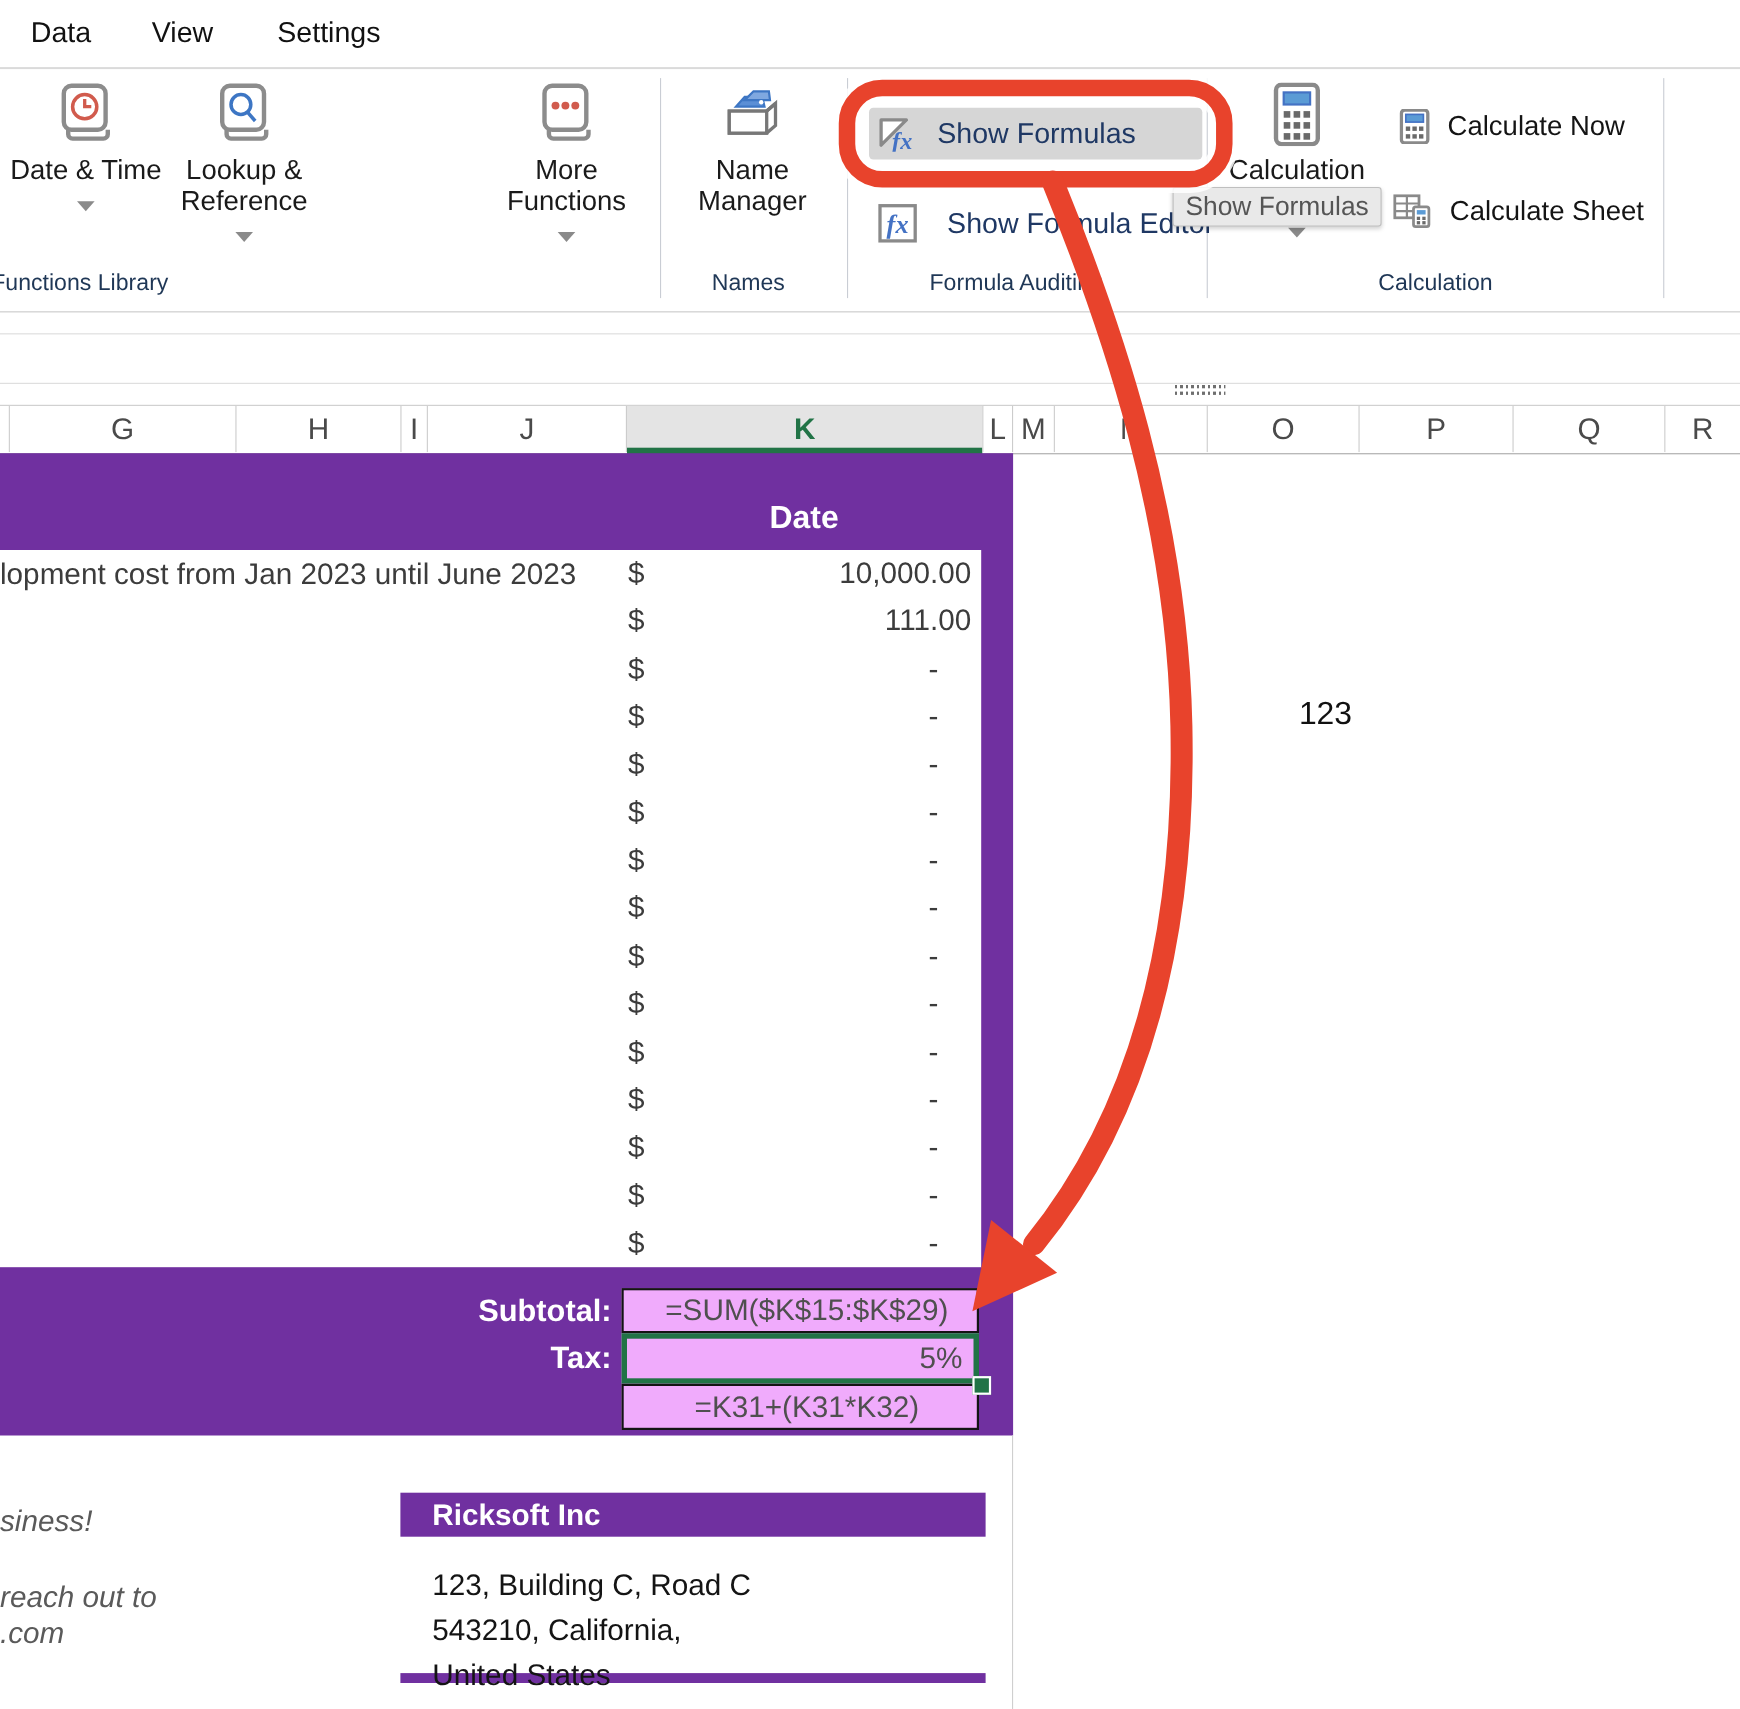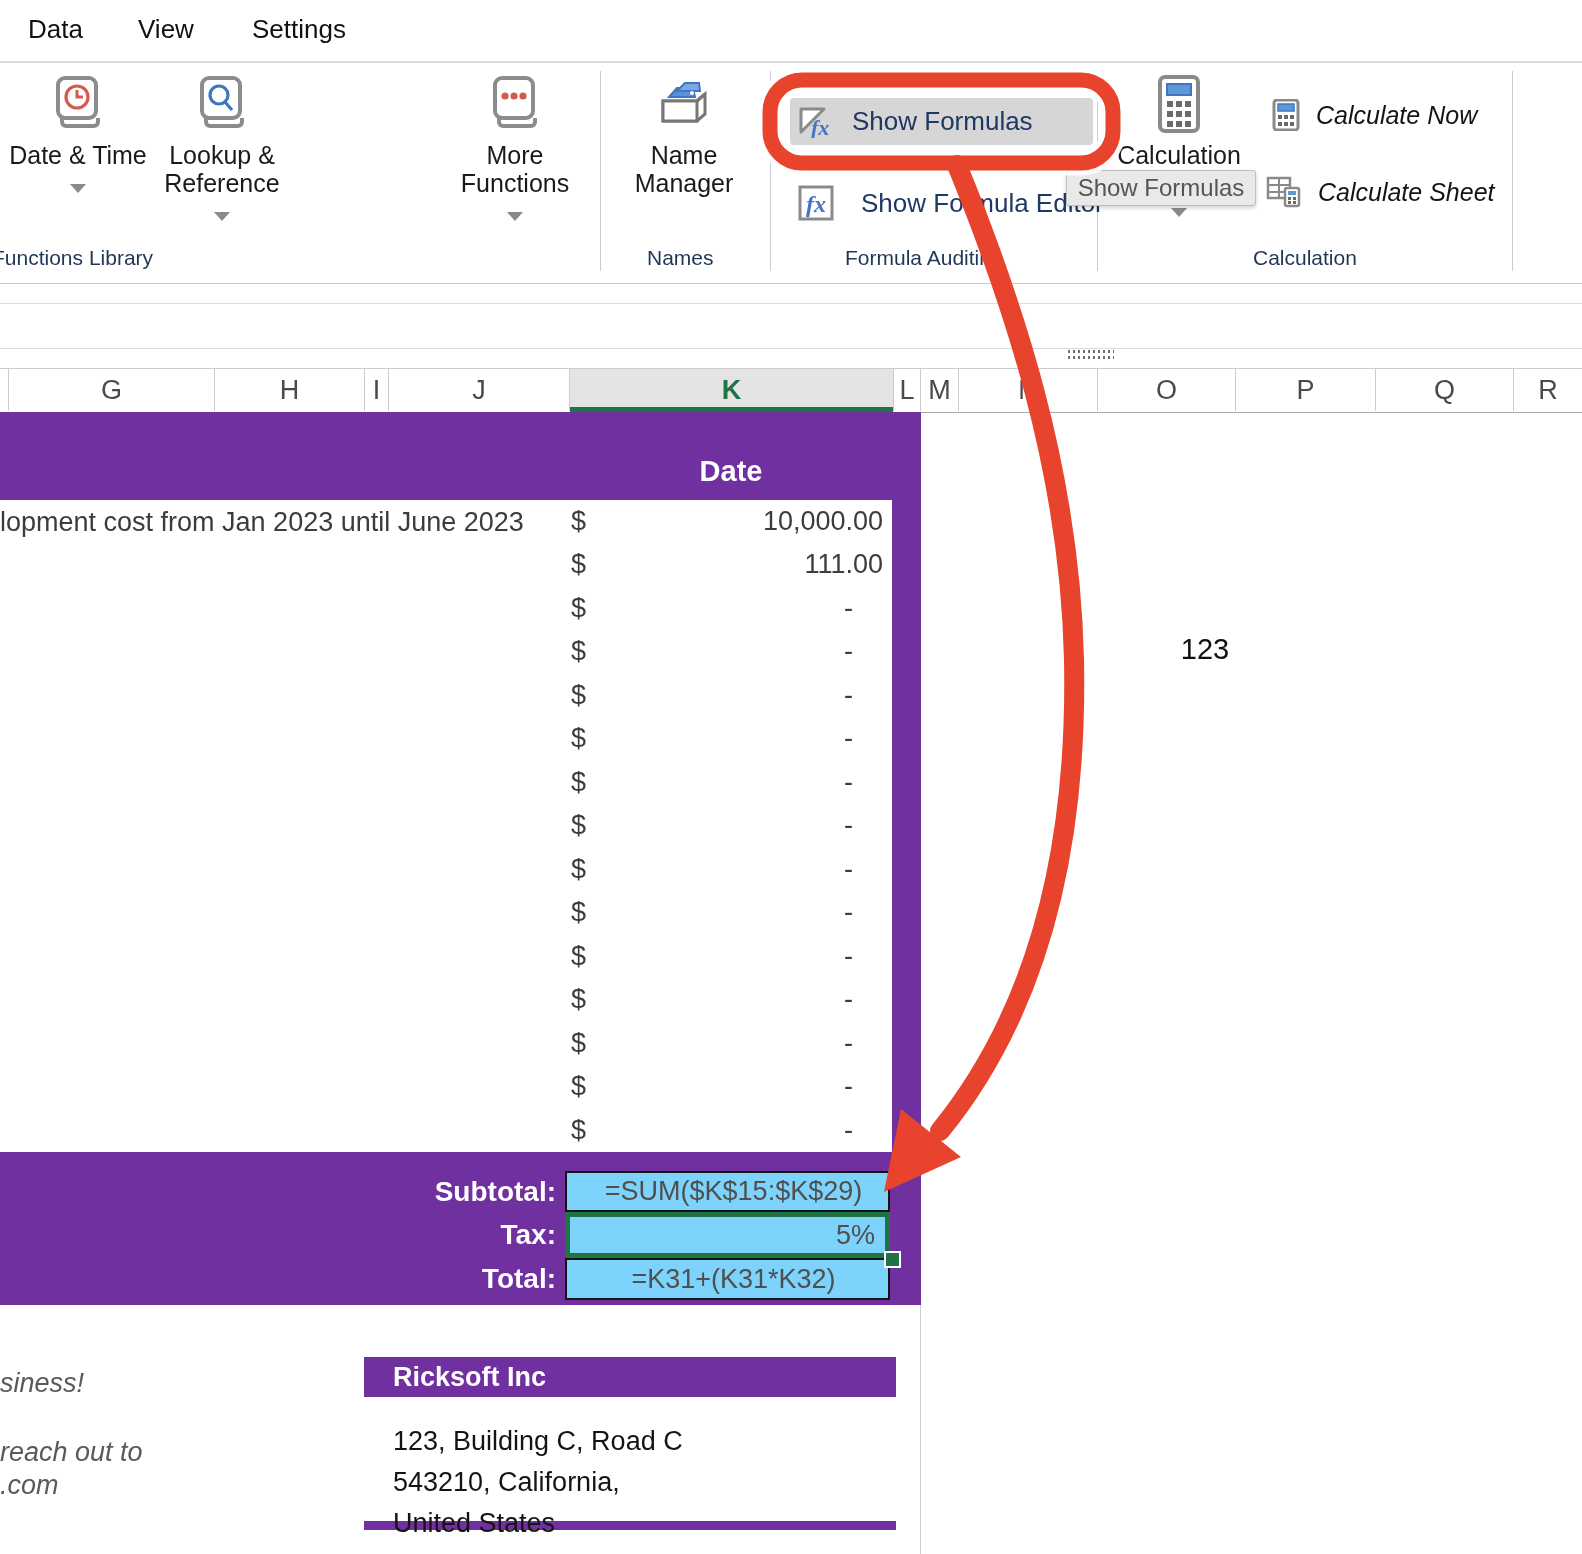--- a/index.html
+++ b/index.html
@@ -16,21 +16,21 @@
   .bigbtn{position:absolute;top:12px;width:140px;text-align:center;}
   .bigbtn .blabel{margin-top:8px;font-size:25px;line-height:28px;color:#1a1a1a;}
   .dropdown-arrow{width:0;height:0;border-left:8px solid transparent;border-right:8px solid transparent;
                   border-top:9px solid #8a8a8a;display:inline-block;}
   .icon-slot{height:58px;display:flex;align-items:center;justify-content:center;}
   #show-formulas-btn{left:790px;top:35px;width:303px;height:47px;background:#D6D6D6;border-radius:4px;
                      display:flex;align-items:center;}
   #show-formulas-btn .txt{font-size:26px;color:#1F3864;margin-left:14px;}
   #show-formula-editor{left:798px;top:122px;display:flex;align-items:center;}
   #show-formula-editor .txt{font-size:26px;color:#1F3864;margin-left:26px;}
-  .smallbtn{position:absolute;display:flex;align-items:center;font-style:italic;}
+  .smallbtn{position:absolute;display:flex;align-items:center;}
   .smallbtn .txt{font-size:25px;color:#141414;margin-left:16px;white-space:nowrap;}
   
   #tooltip{left:1066px;top:170px;width:188px;height:34px;background:#E9E9E9;border:1px solid #BFBFBF;
            border-radius:3px;box-shadow:0 2px 4px rgba(0,0,0,.18);z-index:40;
            display:flex;align-items:center;justify-content:center;font-size:24px;color:#555;}
   
   .hline{position:absolute;left:0;width:1582px;height:1px;background:#DCDCDC;}
   #pane-dots{left:1068px;top:350px;width:46px;height:9px;
      background-image:repeating-linear-gradient(90deg,#6f6f6f 0 2px,transparent 2px 5px),
                       repeating-linear-gradient(90deg,#6f6f6f 0 2px,transparent 2px 5px);
@@ -51,21 +51,21 @@
   #desc-row{left:0;top:500px;width:566px;height:44px;line-height:44px;white-space:nowrap;overflow:hidden;
             font-size:27px;color:#3C3C3C;}
   #rows{left:0;top:500px;width:921px;height:652px;}
   .drow{position:absolute;left:0;width:921px;font-size:27px;color:#3C3C3C;}
   .drow .cur{position:absolute;left:571px;}
   .drow .amt{position:absolute;right:38px;}
   .drow .amt.dash{right:68px;}
   #right-strip{left:892px;top:500px;width:29px;height:652px;}
   #totals-band{left:0;top:1152px;width:921px;height:153px;}
   .tlabel{position:absolute;left:0;width:556px;text-align:right;color:#fff;font-weight:bold;font-size:28px;}
-  .tcell{position:absolute;left:565px;width:325px;background:#7dd3fc;box-sizing:border-box;
+  .tcell{position:absolute;left:565px;width:325px;background:#f0abfc;box-sizing:border-box;
          font-size:27px;color:#4F4F4F;display:flex;align-items:center;padding-left:12px;}
   .tcell.centered{justify-content:center;}
   .tcell.bordered{border:2px solid #141414;}
   .tcell.selected{border:5px solid #217346;justify-content:flex-end;padding-right:10px;}
   #fill-handle{left:884px;top:1251px;width:13px;height:13px;background:#217346;border:2px solid #fff;z-index:5;}
   #stray-cell{left:1170px;top:633px;width:70px;height:32px;text-align:center;font-size:29px;color:#111;}
   #grid-vline{left:920px;top:1305px;width:1px;height:249px;background:#CFCFCF;}
   
   .foot-left{position:absolute;left:0;font-style:italic;font-size:27px;color:#5a5a5a;line-height:30px;}
   #company-band{left:364px;top:1357px;width:532px;height:40px;}
@@ -312,21 +312,20 @@
       <div class="drow" style="top: 608.533px; height: 43.4667px; line-height: 43.4667px;">
         <span class="cur">$</span>
         <span class="amt dash">-</span>
       </div>
     </div>
   <div class="abs purple" id="right-strip"></div>
 
   <div class="abs purple" id="totals-band">
     <div class="tlabel" style="top:19px;height:41px;line-height:41px">Subtotal:</div>
     <div class="tlabel" style="top:60px;height:46px;line-height:46px">Tax:</div>
-    <div class="tlabel" style="top:106px;height:42px;line-height:42px">Total:</div>
     <div class="tcell centered bordered" style="top:19px;height:41px">=SUM($K$15:$K$29)</div>
     <div class="tcell selected" style="top:60px;height:46px">5%</div>
     <div class="tcell centered bordered" style="top:106px;height:42px">=K31+(K31*K32)</div>
   </div>
   <div class="abs" id="fill-handle"></div>
 
   <div class="abs" id="stray-cell">123</div>
   <div class="abs" id="grid-vline"></div>
 
   <div id="foot-left"></div>

